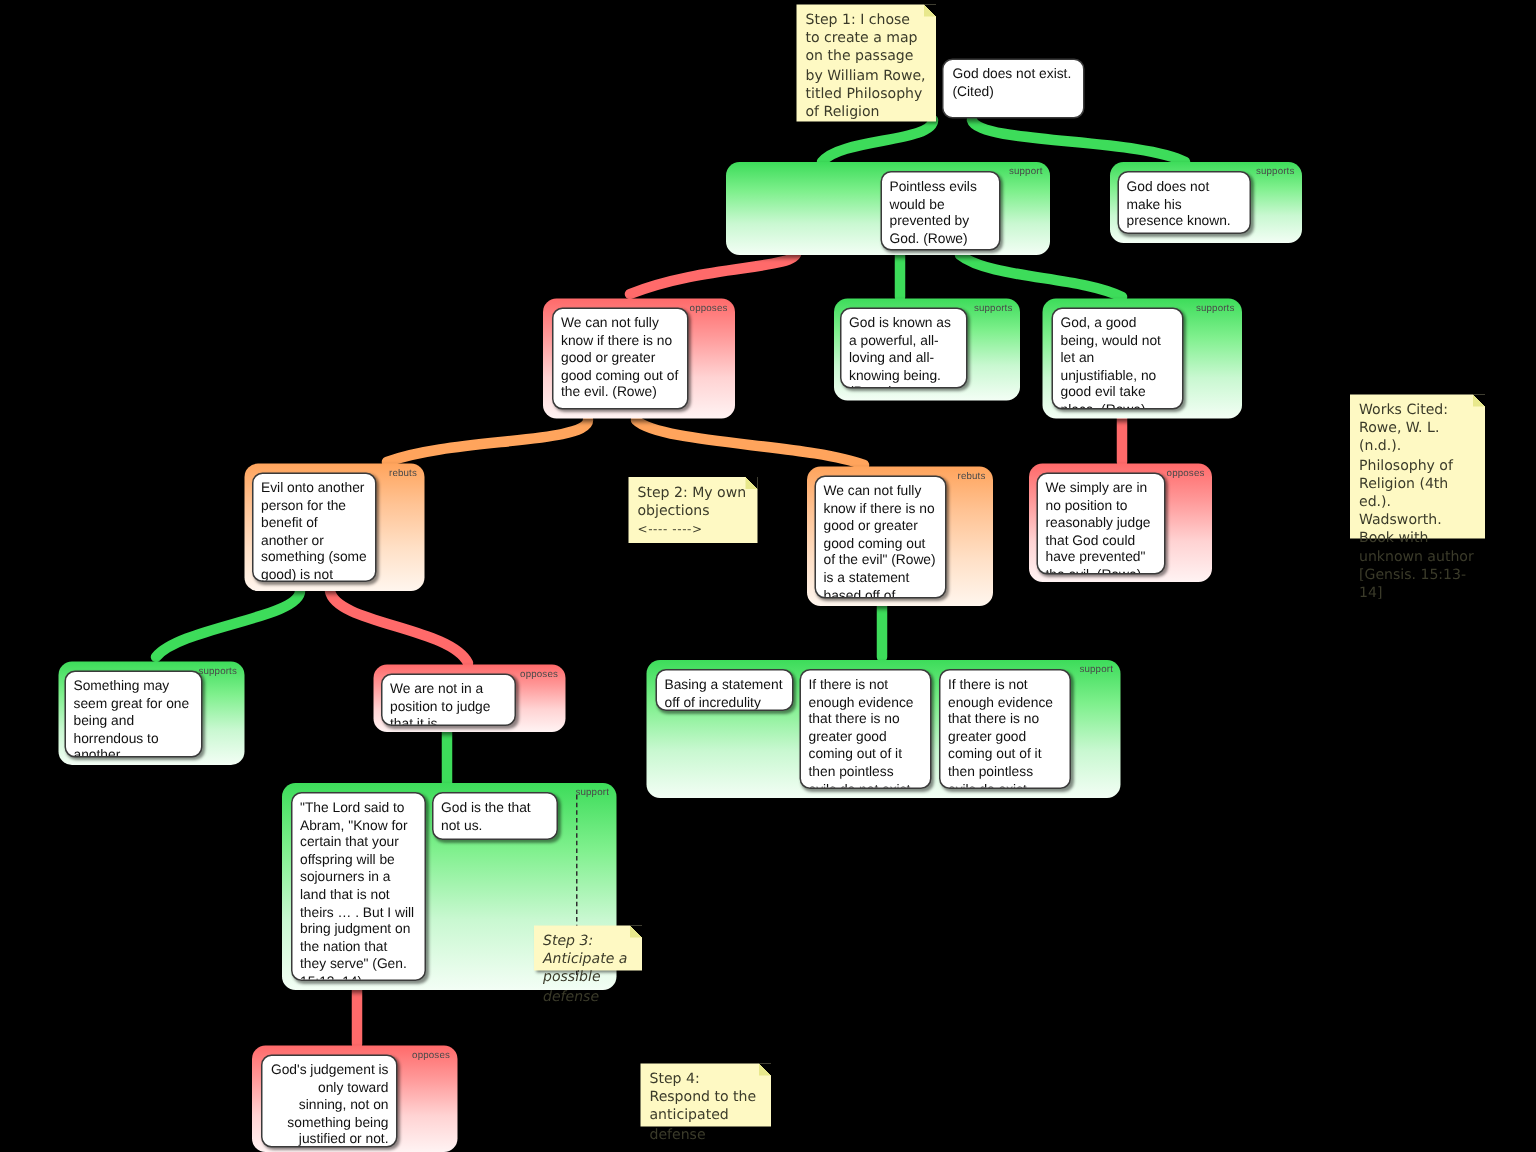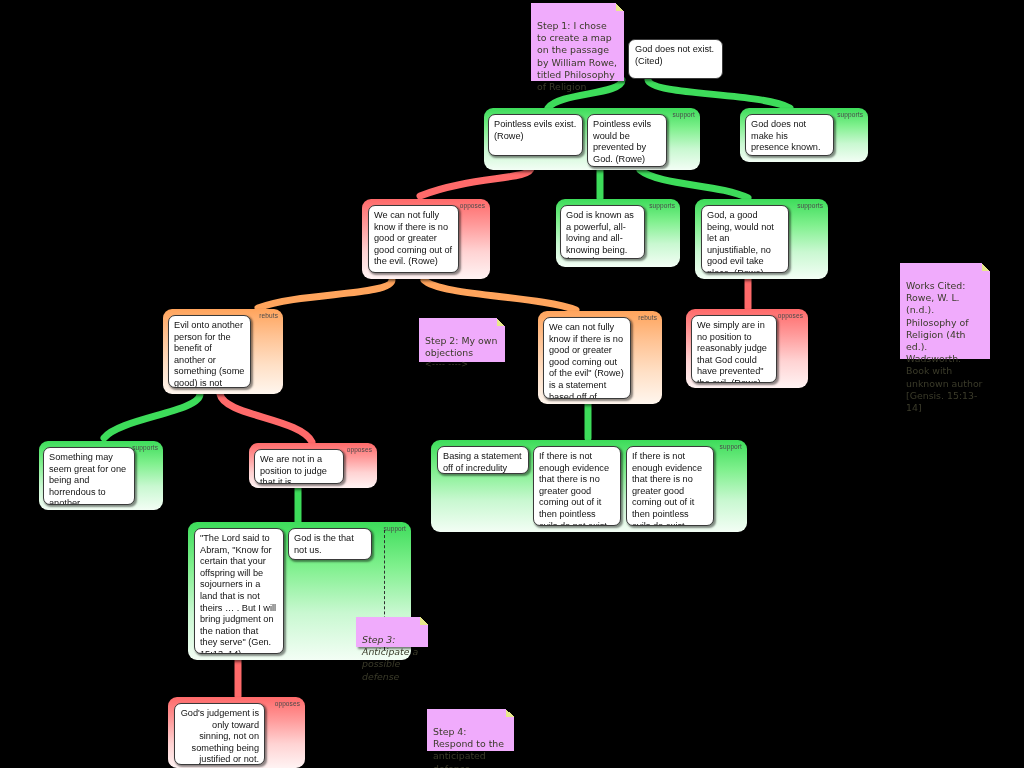--- a/index.html
+++ b/index.html
@@ -26,22 +26,22 @@
         font-family:"Liberation Sans",sans-serif;
         box-shadow:1.5px 1.5px 2px rgba(0,0,0,.45);
         overflow:hidden;}
 
   
   .rootcard{position:absolute;background:#fff;border:1px solid #3a3a3a;border-radius:7px;
         box-sizing:border-box;padding:4px 6px;color:#111;font-size:9.2px;line-height:11.6px;
         box-shadow:2px 2px 3px rgba(0,0,0,.5);font-family:"Liberation Sans",sans-serif;}
 
   
-  .note{position:absolute;background:#f0abfc;box-sizing:border-box;
-        padding:17px 6px 4px 6px;color:#3b3b2a;
+  .note{position:absolute;background:#fef9c3;box-sizing:border-box;
+        padding:5px 6px 4px 6px;color:#3b3b2a;
         font-size:9.4px;line-height:12.2px;
         font-family:"DejaVu Sans",sans-serif;
         box-shadow:1.5px 1.5px 2px rgba(0,0,0,.5);}
   .note .fold{position:absolute;top:0;right:0;width:8px;height:8px;
         background:linear-gradient(225deg,#000 0 50%,#e8e88c 50% 100%);}
   .note.italic{font-style:italic;}
 
   
   .splitter{position:absolute;border-left:1px dashed #2e2e2e;}
 </style>
@@ -80,23 +80,20 @@
     <span class="fold"></span>
     <span>Step 1: I chose to create a map on the passage by William Rowe, titled Philosophy of Religion</span>
   </div>
 
   <div class="rootcard" style="left:628px;top:39px;width:95px;height:40px;">
     <span>God does not exist.  (Cited)</span>
   </div>
 
   <div class="group support" style="left:484px;top:108px;width:216px;height:62px;">
     <span class="reltag">support</span>
-    <div class="card" style="left:4px;top:6px;width:95px;height:42px;">
-      <span>Pointless evils exist.  (Rowe)</span>
-    </div>
     <div class="card" style="left:103px;top:6px;width:80px;height:53px;">
       <span>Pointless evils would be prevented by God. (Rowe)</span>
     </div>
   </div>
 
   <div class="group support" style="left:740px;top:108px;width:128px;height:54px;">
     <span class="reltag">supports</span>
     <div class="card" style="left:5px;top:6px;width:89px;height:42px;">
       <span>God does not make his presence known.  (Rowe)</span>
     </div>

